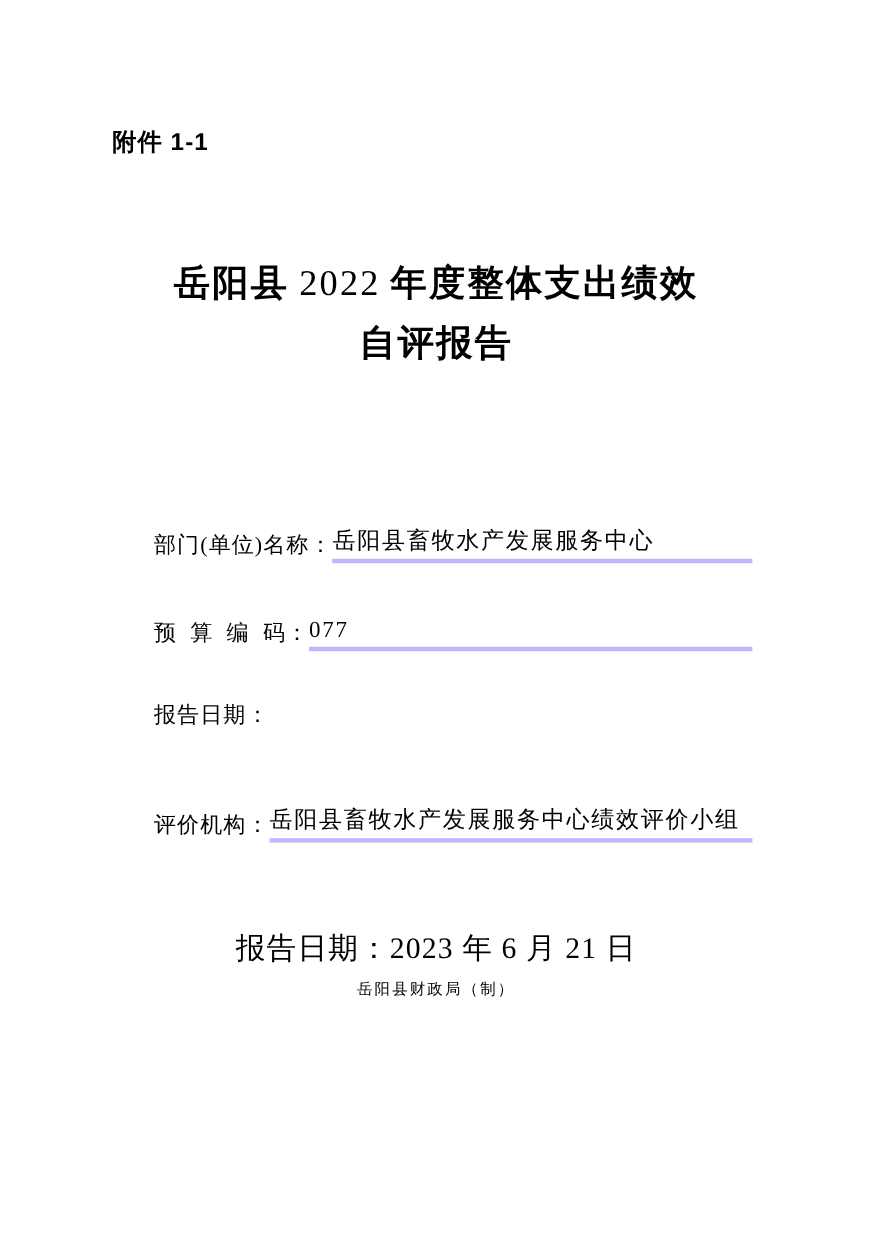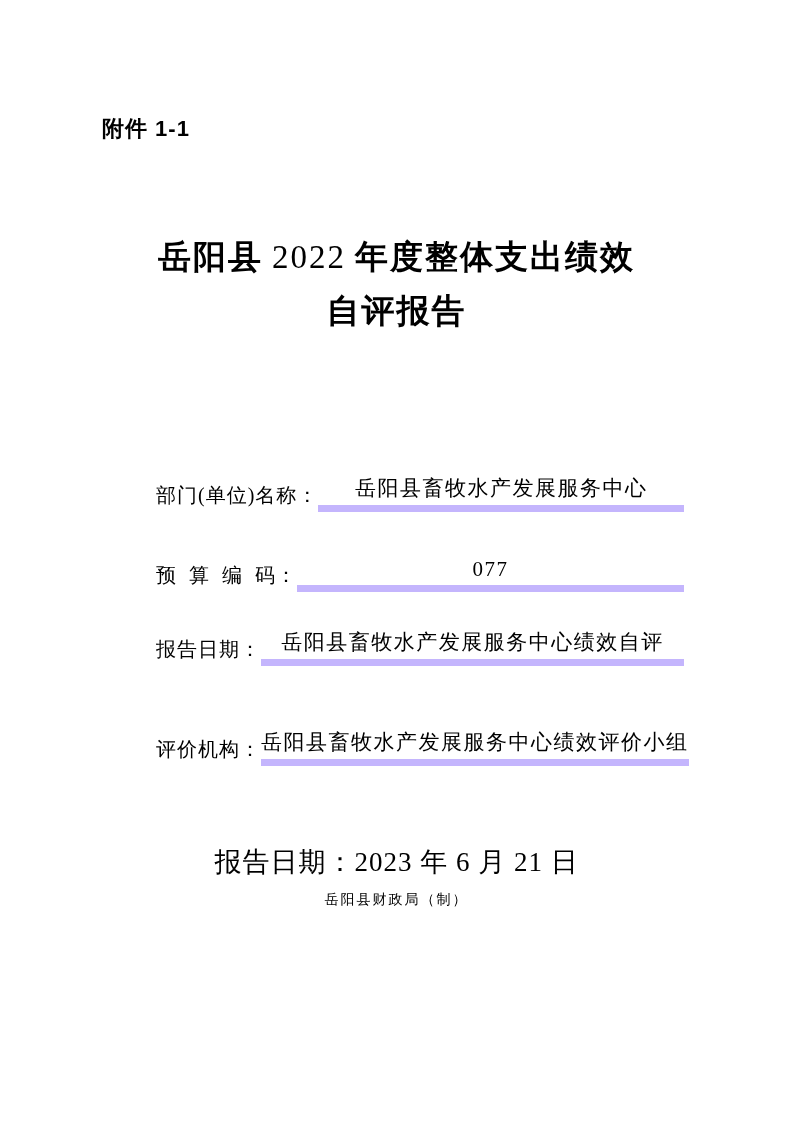--- a/index.html
+++ b/index.html
@@ -44,42 +44,40 @@
     letter-spacing: 2px;
     margin: 0 9px;
   }
   .field-row {
     position: absolute;
     left: 140px;
     right: 109px;
     height: 34px;
     display: flex;
     align-items: flex-end;
-    margin-left: 16px;
   }
   .field-row.row-1 { top: 478px; }
   .field-row.row-2 { top: 558px; }
   .field-row.row-3 { top: 632px; }
   .field-row.row-4 { top: 732px; }
   .field-label {
     font-size: 20px;
     white-space: pre;
     padding-bottom: 3px;
     letter-spacing: 1px;
     flex: 0 0 auto;
   }
   .field-row.row-2 .field-label {
     word-spacing: 6px;
   }
   .field-value {
     flex: 1 1 auto;
-    text-align: center;
     font-size: 21px;
     letter-spacing: 1.5px;
-    border-bottom: 7px solid #c4b5fd;
+    border-bottom: 4px solid #c4b5fd;
     padding-bottom: 3px;
     white-space: nowrap;
   }
   .report-date {
     position: absolute;
     top: 844px;
     left: 0;
     right: 0;
     text-align: center;
     font-size: 27px;
@@ -129,21 +127,20 @@
     <span class="field-value">岳阳县畜牧水产发展服务中心</span>
   </div>
 
   <div class="field-row row-2">
     <span class="field-label">预 算 编 码：</span>
     <span class="field-value">077</span>
   </div>
 
   <div class="field-row row-3">
     <span class="field-label">报告日期：</span>
-    <span class="field-value">岳阳县畜牧水产发展服务中心绩效自评</span>
   </div>
 
   <div class="field-row row-4">
     <span class="field-label">评价机构：</span>
     <span class="field-value">岳阳县畜牧水产发展服务中心绩效评价小组</span>
   </div>
 
   <div class="report-date">报告日期：2023 年 6 月 21 日</div>
 
   <div class="issuer">岳阳县财政局（制）</div>

